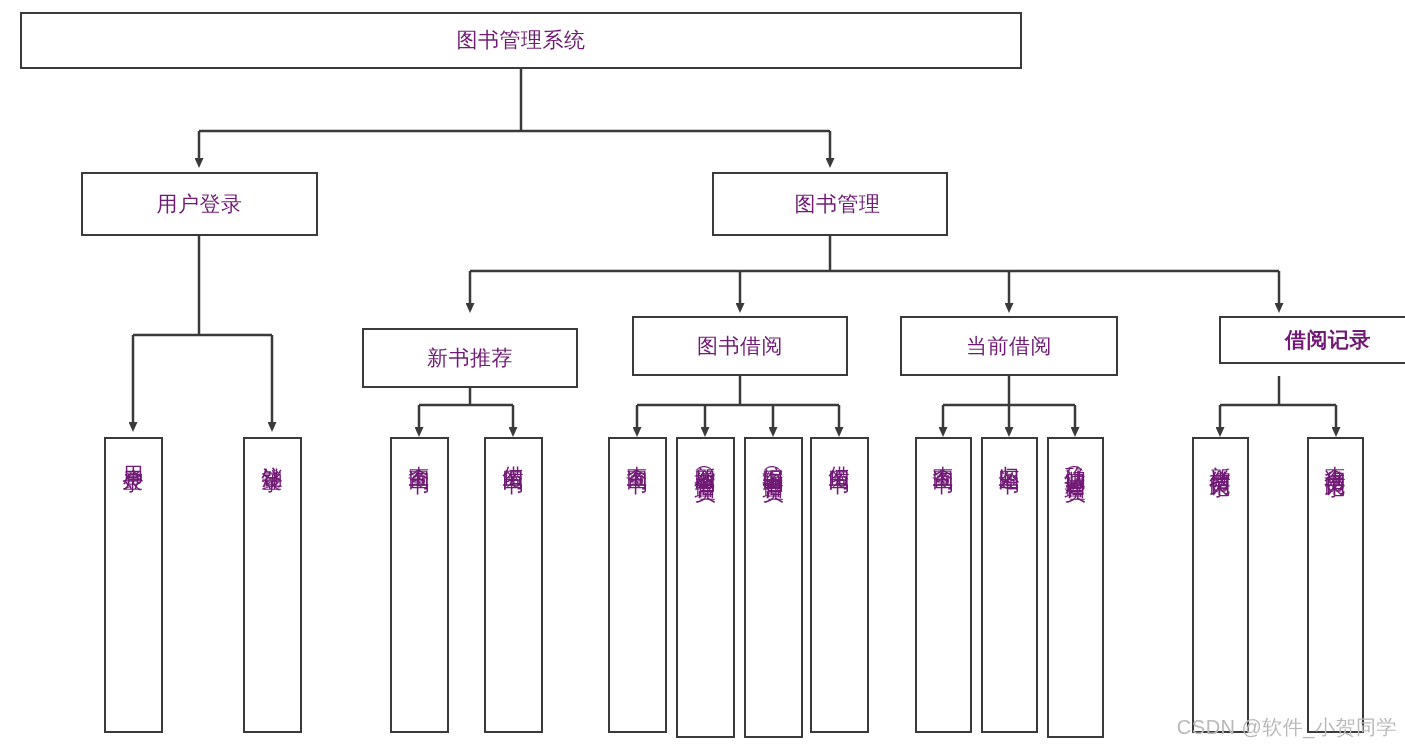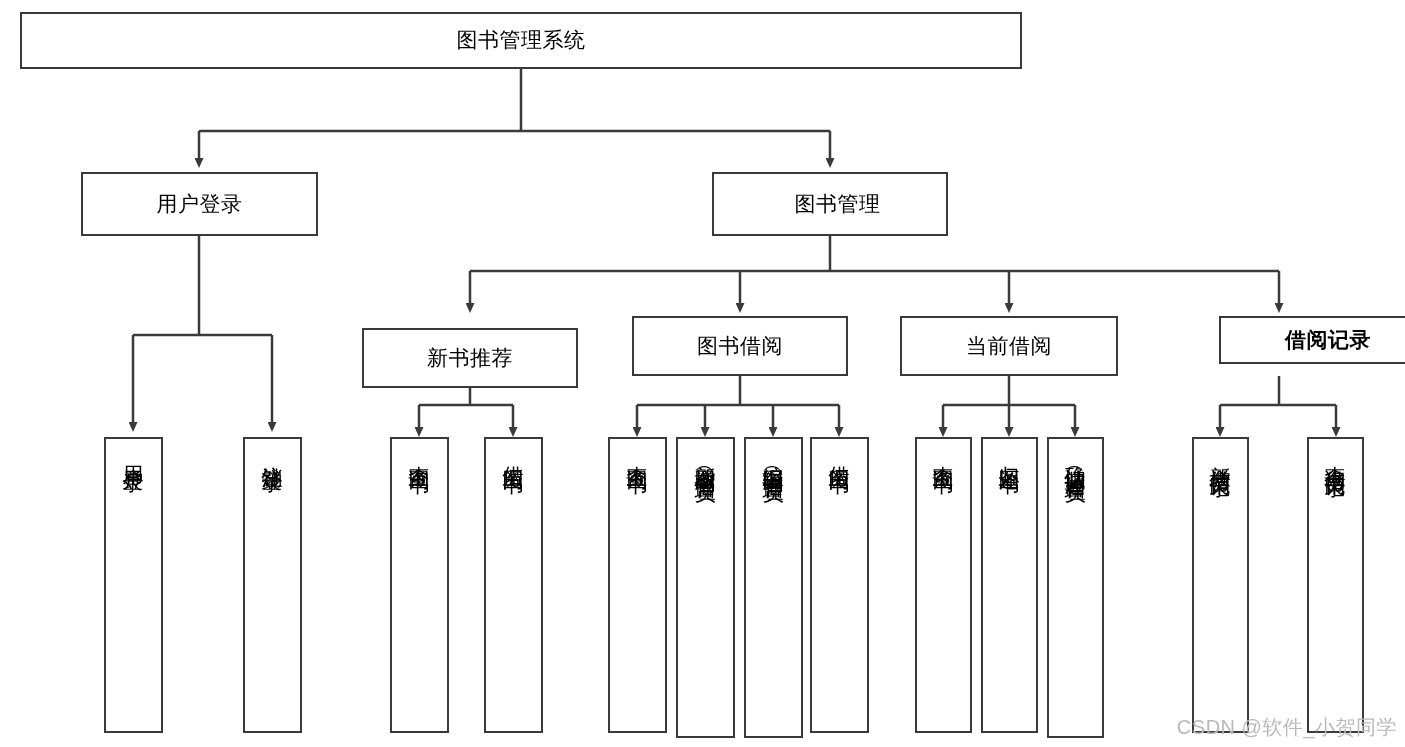--- a/index.html
+++ b/index.html
@@ -33,21 +33,21 @@
     position: absolute;
     box-sizing: border-box;
     background: #ffffff;
     border: 2.5px solid #3a3a3a;
     display: flex;
     align-items: center;
     justify-content: center;
     z-index: 2;
   }
   .node-label {
-    color: #000000;
+    color: #701a75;
     line-height: 1.18;
     letter-spacing: 0.5px;
     white-space: nowrap;
   }
   .node.horizontal .node-label {
     font-size: 21px;
     writing-mode: horizontal-tb;
   }
   .node.root .node-label {
     font-size: 21px;

